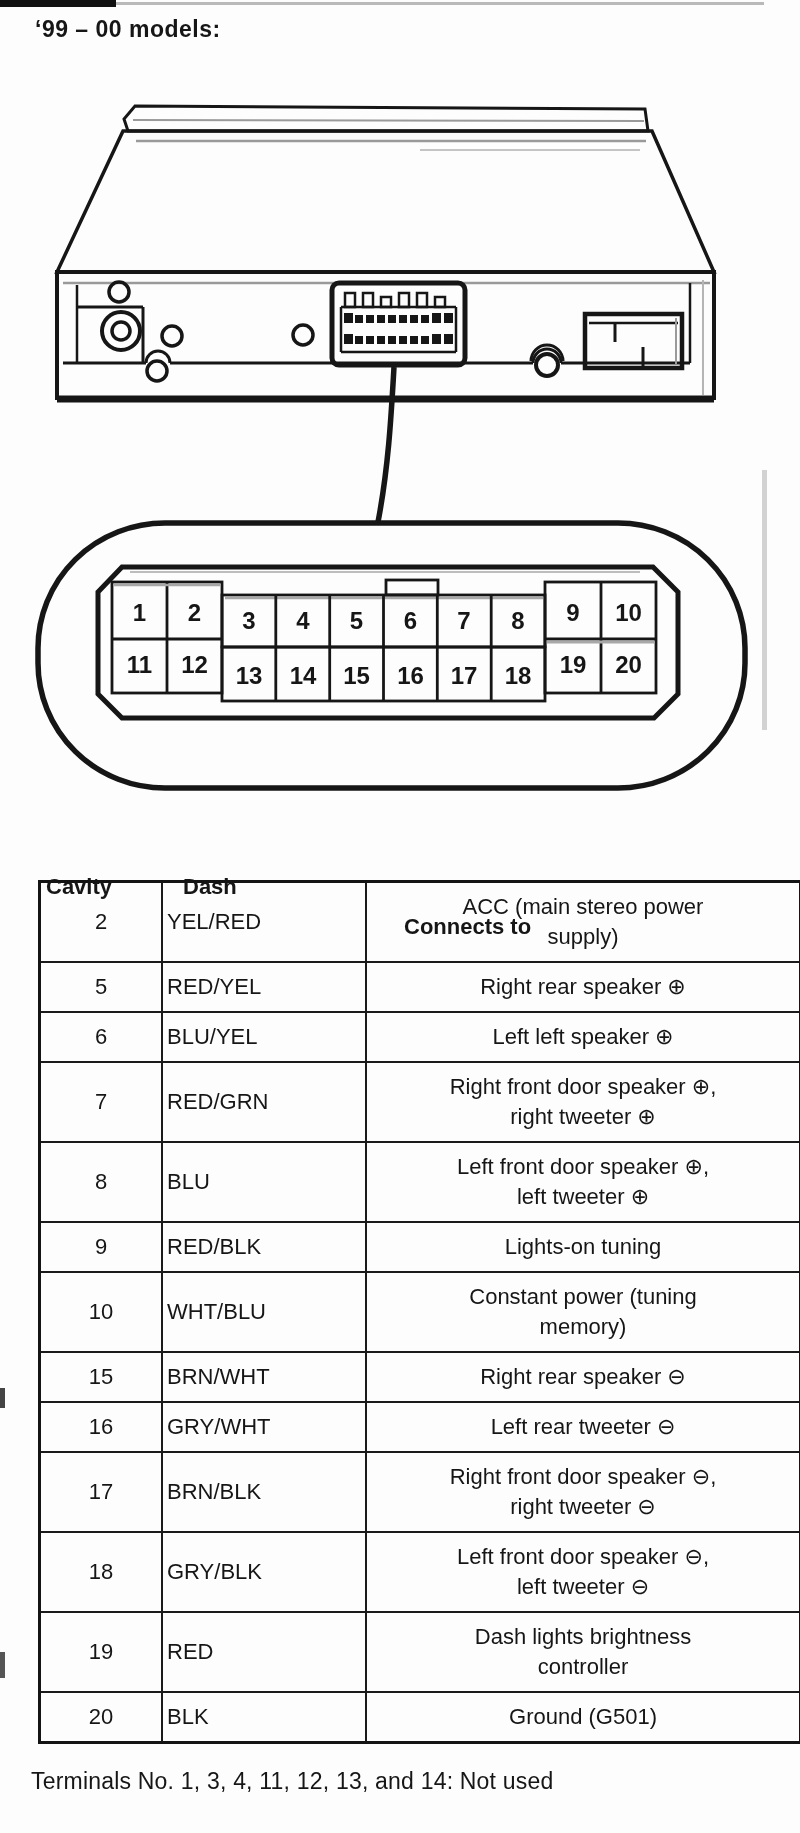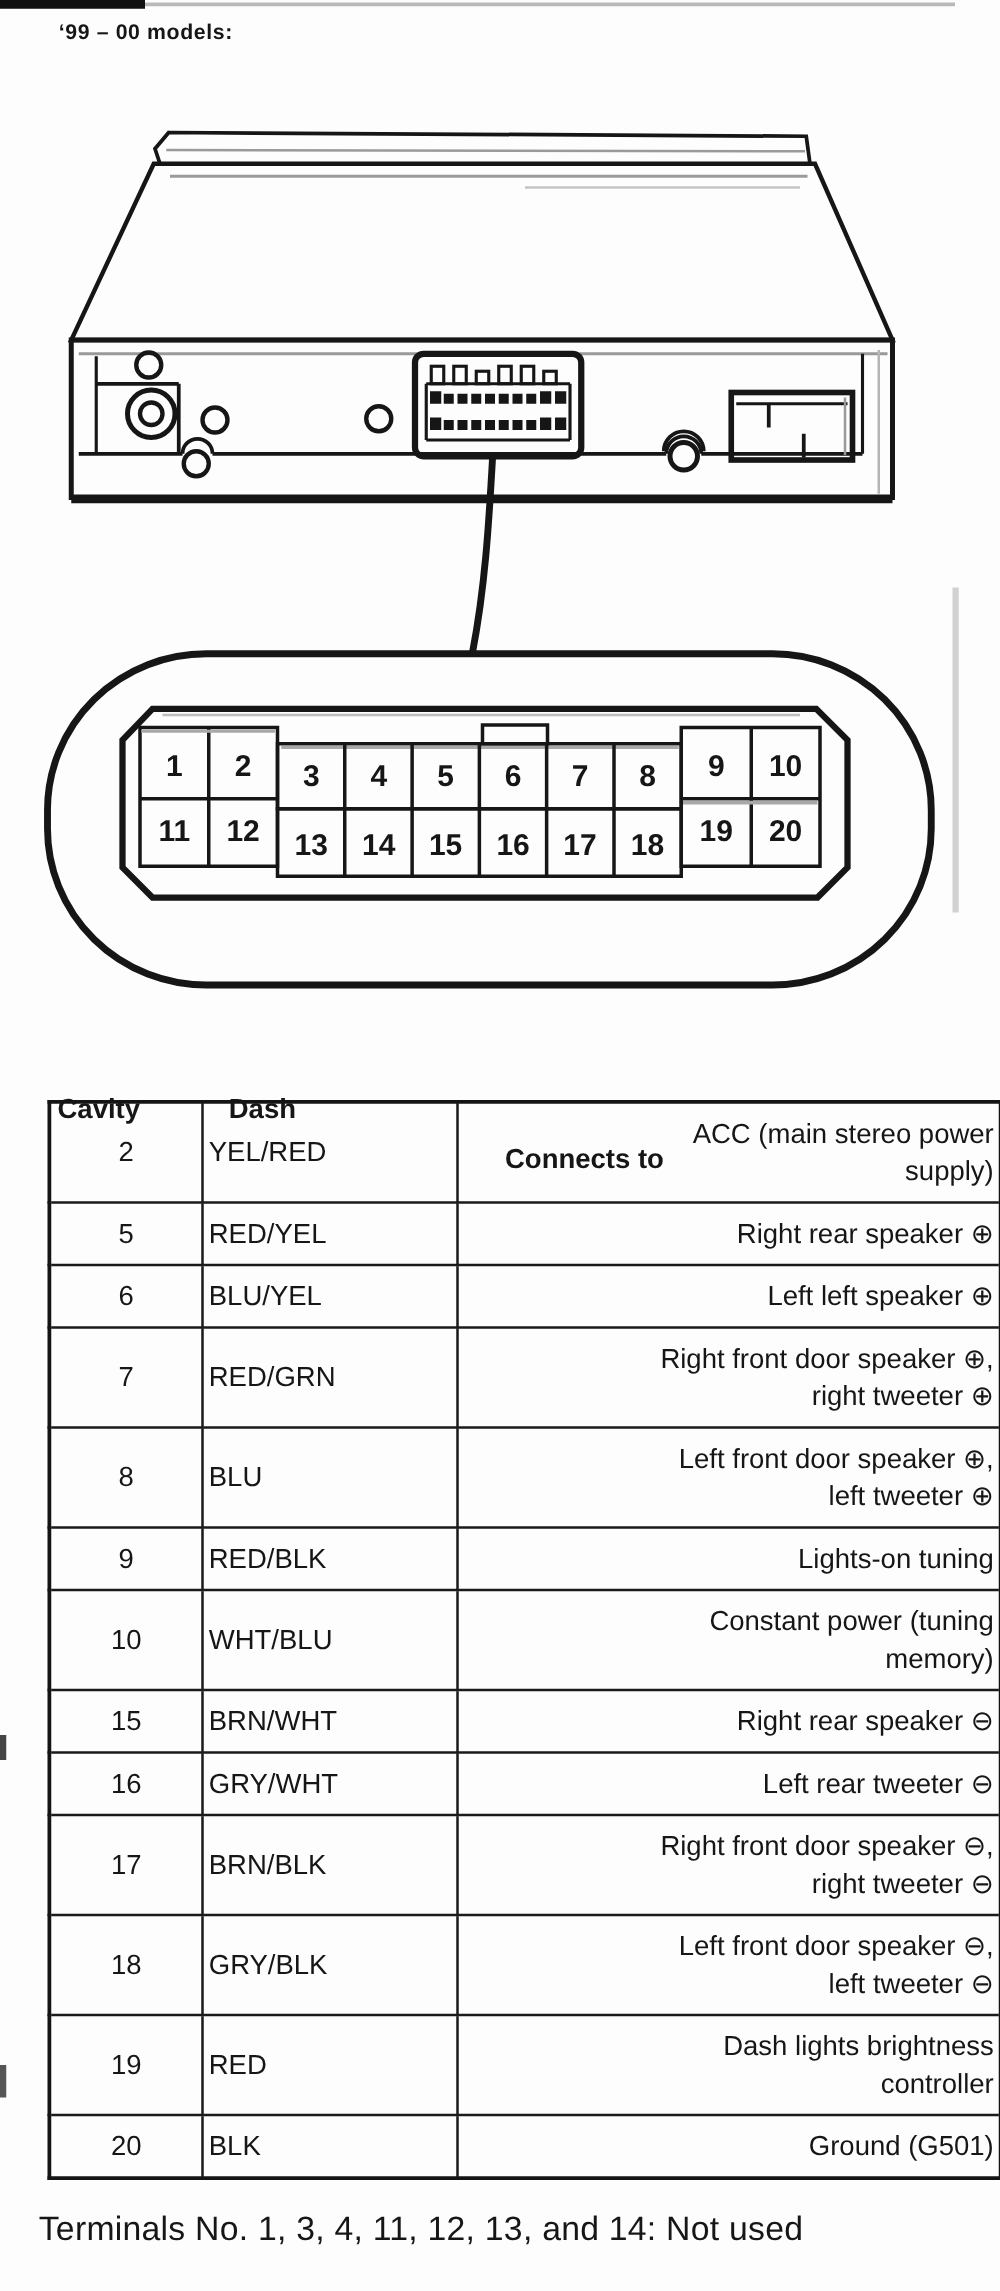--- a/index.html
+++ b/index.html
@@ -8,22 +8,22 @@
     background:#fdfdfd; overflow:hidden;
     font-family:"Liberation Sans", sans-serif; color:#161616;
   }
   .scan-bar-top { position:absolute; left:0; top:0; width:116px; height:7px; background:#111; }
   .scan-line-top { position:absolute; left:116px; top:2px; width:648px; height:3px; background:#b9b9b9; }
   .scan-edge-right { position:absolute; left:762px; top:470px; width:5px; height:260px; background:#d2d2d2; }
   .scan-tick-1 { position:absolute; left:0; top:1388px; width:5px; height:20px; background:#444; }
   .scan-tick-2 { position:absolute; left:0; top:1652px; width:5px; height:26px; background:#555; }
 
   .title {
-    position:absolute; left:47px; top:16px;
-    font-size:17px; font-weight:700; letter-spacing:0.5px;
+    position:absolute; left:35px; top:16px;
+    font-size:23px; font-weight:700; letter-spacing:0.5px;
   }
   svg.diagram { position:absolute; left:0; top:0; }
   svg text {
     font-family:"Liberation Sans", sans-serif;
     font-weight:700; font-size:24px; fill:#161616;
   }
 
   .col-header { position:absolute; top:874px; font-size:22px; font-weight:700; }
   .col-header.cavity { left:46px; }
   .col-header.wire { left:183px; }
@@ -34,25 +34,25 @@
     border-collapse:collapse; table-layout:fixed;
     border:3px solid #141414;
   }
   table.wiring td {
     border:2px solid #1a1a1a;
     font-size:22px; line-height:30px; font-weight:400;
     padding:9px 4px; vertical-align:middle;
   }
   td.cavity-col { width:112px; text-align:center; }
   td.wire-col { width:194px; text-align:left; }
-  td.connects-col { width:424px; text-align:right; padding-left:14px; white-space:pre-line;margin-left:15px; }
+  td.connects-col { width:424px; text-align:center; padding-left:14px; white-space:pre-line;margin-left:15px; }
 
   .footer-note {
     position:absolute; left:31px; top:1768px;
-    font-size:27px; font-weight:400; letter-spacing:0.2px;
+    font-size:23px; font-weight:400; letter-spacing:0.2px;
   }
 </style>
 </head>
 <body>
 
 <div class="page">
 
   <div class="scan-bar-top"></div>
   <div class="scan-line-top"></div>
   <div class="scan-edge-right"></div>

